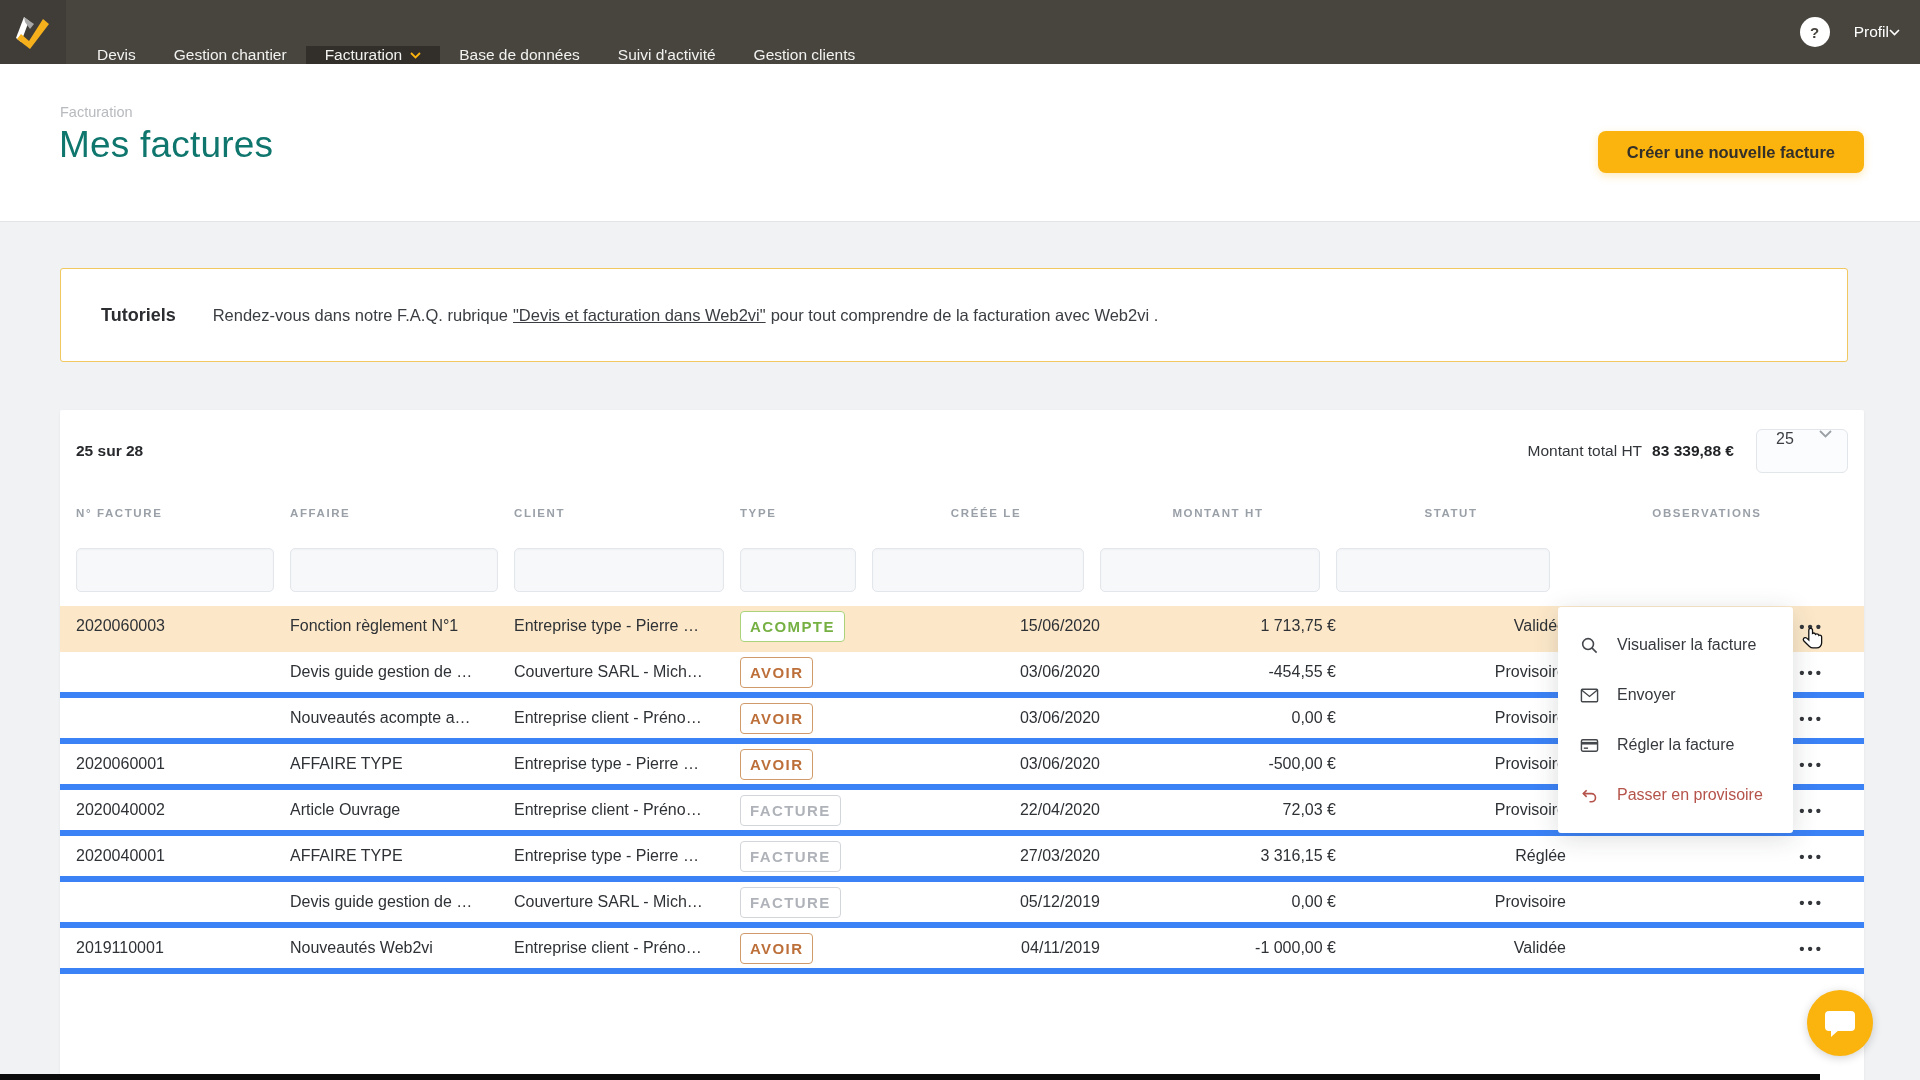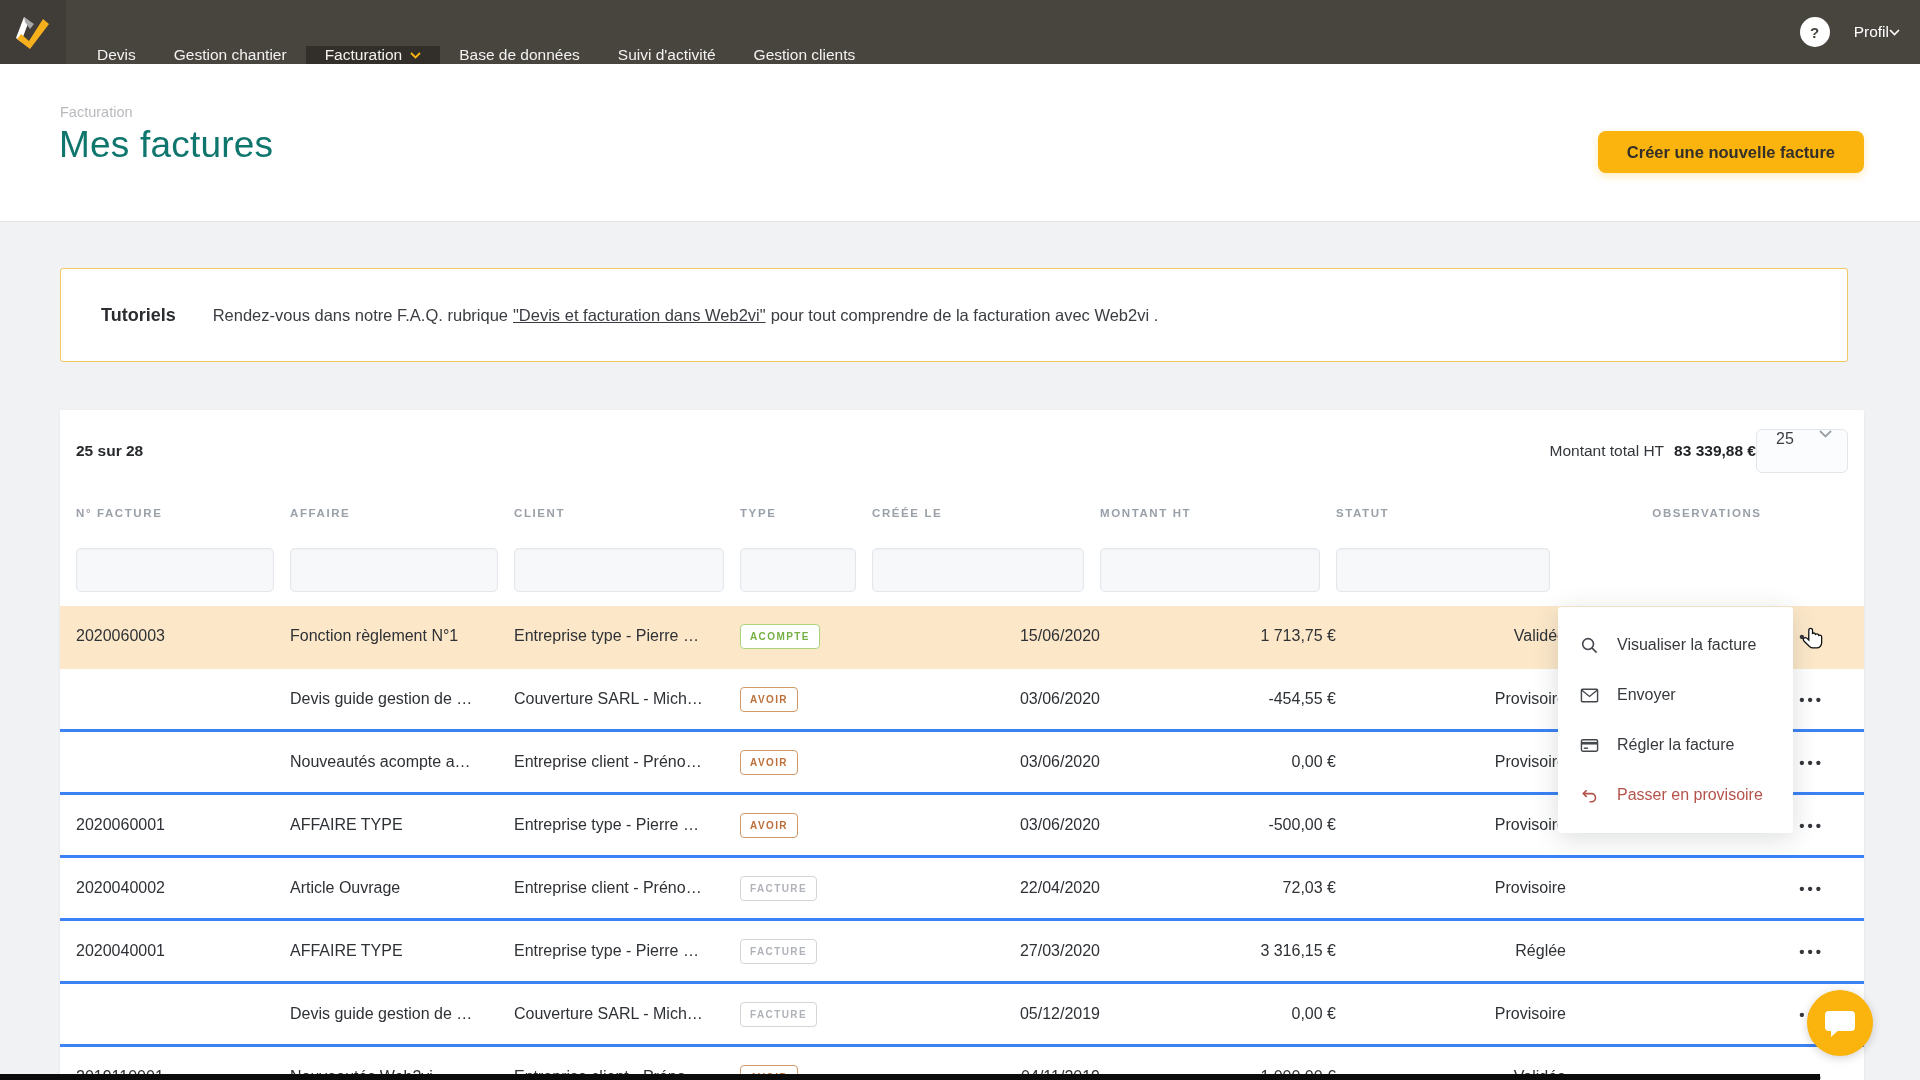--- a/index.html
+++ b/index.html
@@ -26,39 +26,39 @@
   
   .banner{position:absolute;left:60px;right:72px;top:268px;height:94px;background:#fff;border:1px solid #f1c75f;border-radius:3px;display:flex;align-items:center;padding:0 40px;z-index:4}
   .banner-title{font-size:18px;font-weight:700;color:#2b2d31;margin-right:37px}
   .banner-text{font-size:16.5px;color:#3a3d41}
   .banner-link{color:#3a3d41;text-decoration:underline;cursor:pointer;margin:0 5px}
 
   
   .card{position:absolute;left:60px;right:56px;top:410px;height:800px;background:#fff;border-radius:2px;box-shadow:0 1px 3px rgba(20,20,40,.06);z-index:3}
   .card-top{position:relative;height:82px}
   .count{position:absolute;left:16px;top:50%;transform:translateY(-50%);font-size:15.5px;font-weight:700;color:#27292d}
-  .top-right{position:absolute;right:16px;top:50%;transform:translateY(-50%);display:flex;align-items:center;}
+  .top-right{position:absolute;right:16px;top:50%;transform:translateY(-50%);display:flex;align-items:center;gap:22px}
   .total{font-size:15.5px;color:#33363a}
   .total b{margin-left:6px;color:#1e2023}
   .page-size{width:92px;height:44px;border:1px solid #e2e5e9;background:#fbfcfd;border-radius:6px;display:flex;align-items:flex-start;justify-content:space-between;padding:0 15px 0 19px;font-size:16px;color:#3b3e43;cursor:pointer}
 
   .grid{display:grid;grid-template-columns:214px 224px 226px 132px 228px 236px 230px 1fr;padding:0 16px;align-items:center}
   .head{height:42px}
   .hc{font-size:11.5px;font-weight:600;letter-spacing:1.6px;color:#9aa0a8;text-transform:uppercase;white-space:nowrap}
-  .hc.r{text-align:left}
+  .hc.r{text-align:center}
   .hc.c{text-align:center}
   .filters{height:72px}
   .filter-cell{padding-right:16px}
   .filter-cell input{width:100%;height:44px;border:1px solid #e3e6eb;background:#f6f8fa;border-radius:5px;outline:none;padding:0 10px;font-size:15px;color:#333;box-shadow:inset 0 1px 2px rgba(0,0,0,.03)}
-  .row{height:63px;border-bottom:3px solid #3b82f6;font-size:16px;color:#2e3135;background:#fff;cursor:pointer}
+  .row{height:46px;border-bottom:6px solid #3b82f6;font-size:16px;color:#2e3135;background:#fff;cursor:pointer}
   .row.highlight{background:var(--row-highlight,#fce8c9);border-bottom-color:var(--row-highlight,#fce8c9)}
   .cell{white-space:nowrap;overflow:hidden}
   .cell.r{text-align:right}
   .cell.obs{display:flex;justify-content:flex-end;padding-right:10px;overflow:visible}
-  .badge{display:inline-block;padding:6px 9px;border:1px solid;border-radius:4px;background:#fff;font-size:10px;font-weight:700;letter-spacing:1.4px}
+  .badge{display:inline-block;padding:6px 9px;border:1px solid;border-radius:4px;background:#fff;font-size:15px;font-weight:700;letter-spacing:1.4px}
   .badge.acompte{color:#76b043;border-color:#abd37b}
   .badge.avoir{color:#bd6f3a;border-color:#d09a6a}
   .badge.facture{color:#afb3b9;border-color:#d2d5d9}
   .dots{border:none;background:transparent;font-size:15px;letter-spacing:3px;color:#33363a;font-weight:700;cursor:pointer;padding:6px 14px;line-height:1}
 
   
   .context-menu{position:absolute;left:1558px;top:607px;width:235px;background:#fff;border-radius:3px;box-shadow:0 5px 26px rgba(40,44,50,.16);padding:13px 0;z-index:40}
   .menu-item{height:50px;display:flex;align-items:center;gap:18px;padding:0 22px;font-size:16px;color:#36393e;cursor:pointer}
   .menu-item.danger{color:var(--danger,#b5534b)}
   .menu-item svg{flex:0 0 auto}

